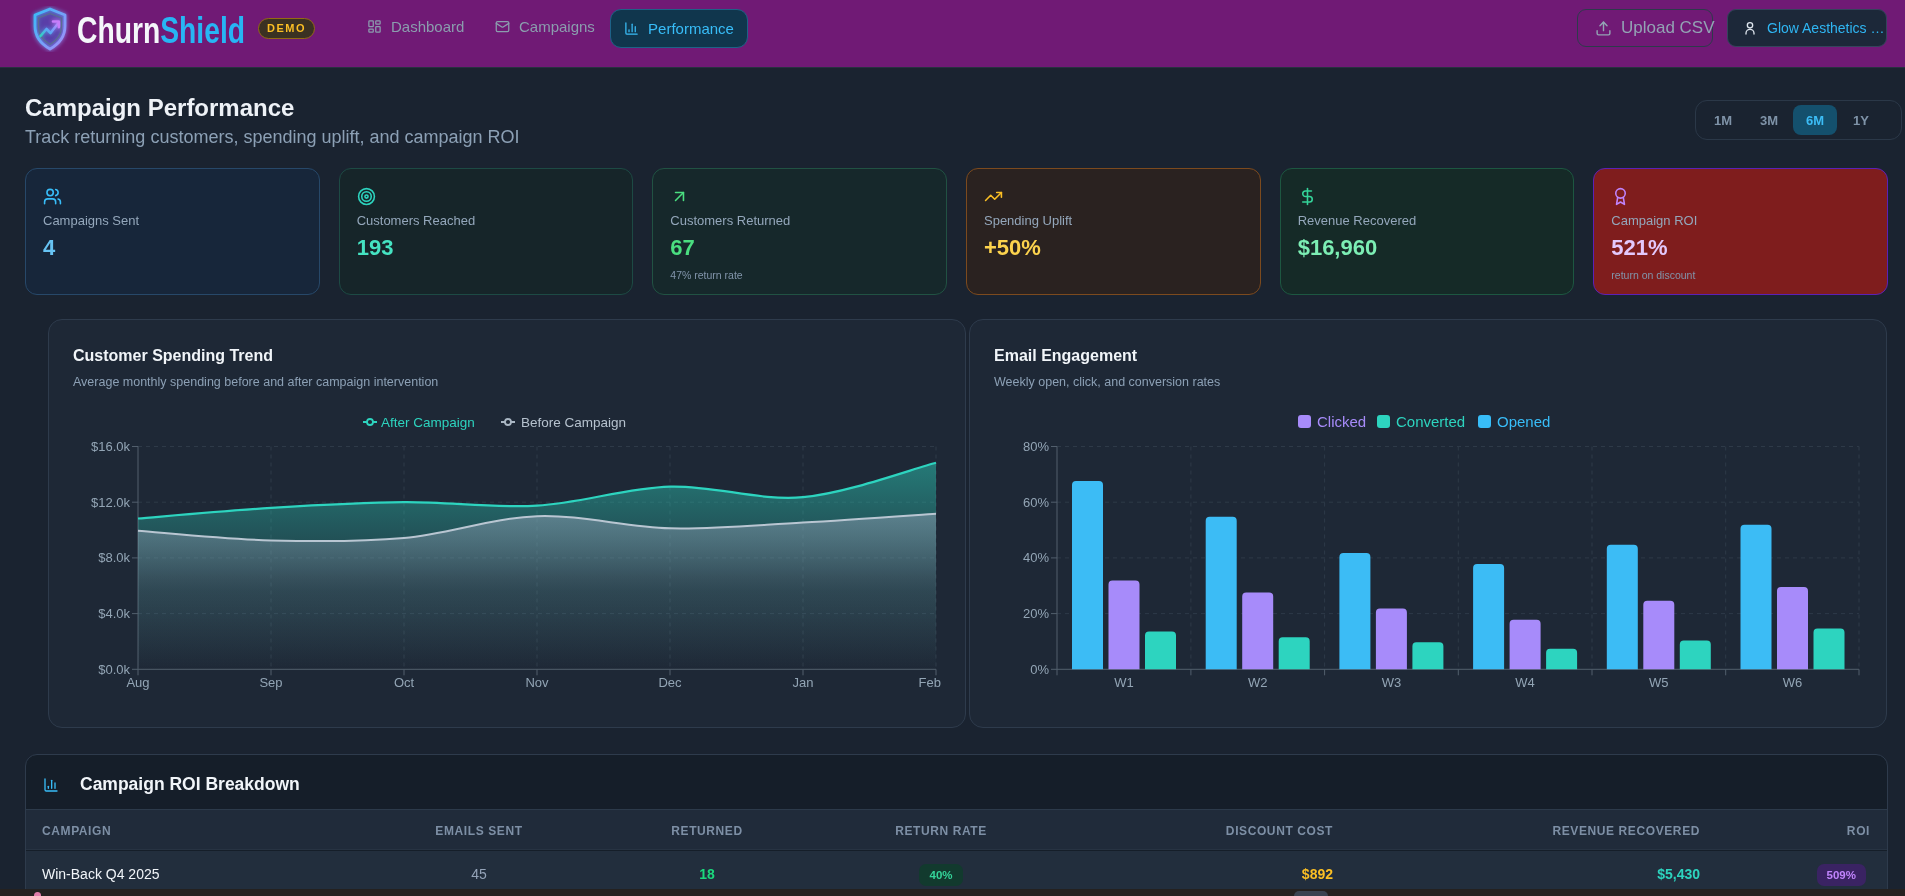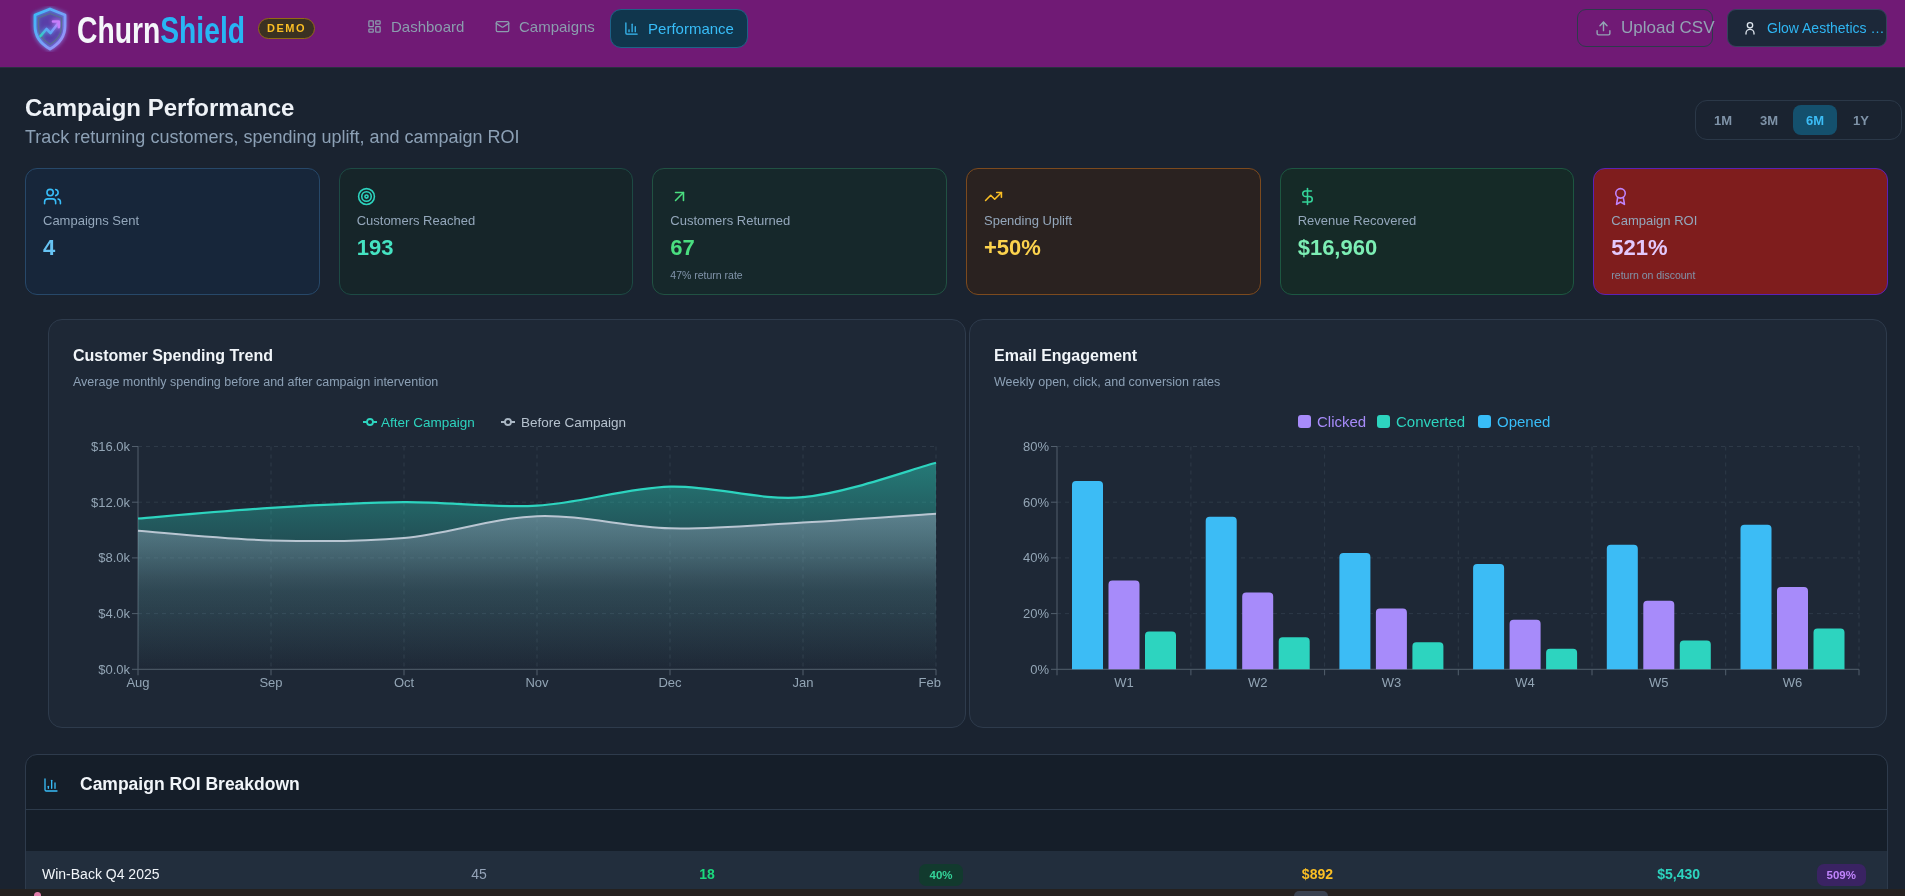--- a/index.html
+++ b/index.html
@@ -309,20 +309,29 @@
 <div class="tbl">
   <div class="tblhead">
     <svg width="16" height="16" viewBox="0 0 24 24" fill="none" stroke="#38bdf8" stroke-width="2" stroke-linecap="round" stroke-linejoin="round">
         <path d="M3 3v16a2 2 0 0 0 2 2h16"></path>
         <path d="M18 17V9"></path>
         <path d="M13 17V5"></path>
         <path d="M8 17v-3"></path>
       </svg>
     <div class="t">Campaign ROI Breakdown</div>
   </div>
+  <div class="cols">
+    <div style="left:16px;">CAMPAIGN</div>
+    <div style="left:389px; width:128px; text-align:center;">EMAILS SENT</div>
+    <div style="left:631px; width:100px; text-align:center;">RETURNED</div>
+    <div style="left:840px; width:150px; text-align:center;">RETURN RATE</div>
+    <div style="right:554px; text-align:right;">DISCOUNT COST</div>
+    <div style="right:187px; text-align:right;">REVENUE RECOVERED</div>
+    <div style="right:17px; text-align:right;">ROI</div>
+  </div>
   <div class="rowd">
     <div style="left:16px; color:#f1f5f9;">Win-Back Q4 2025</div>
     <div style="left:389px; width:128px; text-align:center; color:#94a3b8;">45</div>
     <div style="left:631px; width:100px; text-align:center; color:#1bd97d; font-weight:bold;">18</div>
     <div style="left:840px; width:150px; text-align:center;"><span class="badge" style="background:#123a2e; color:#34d399;">40%</span></div>
     <div style="right:554px; text-align:right; color:#fbbf24; font-weight:bold;">$892</div>
     <div style="right:187px; text-align:right; color:#2dd4bf; font-weight:bold;">$5,430</div>
     <div style="right:21px; text-align:right;"><span class="badge" style="background:#3a2363; color:#c084fc;">509%</span></div>
   </div>
 </div>

